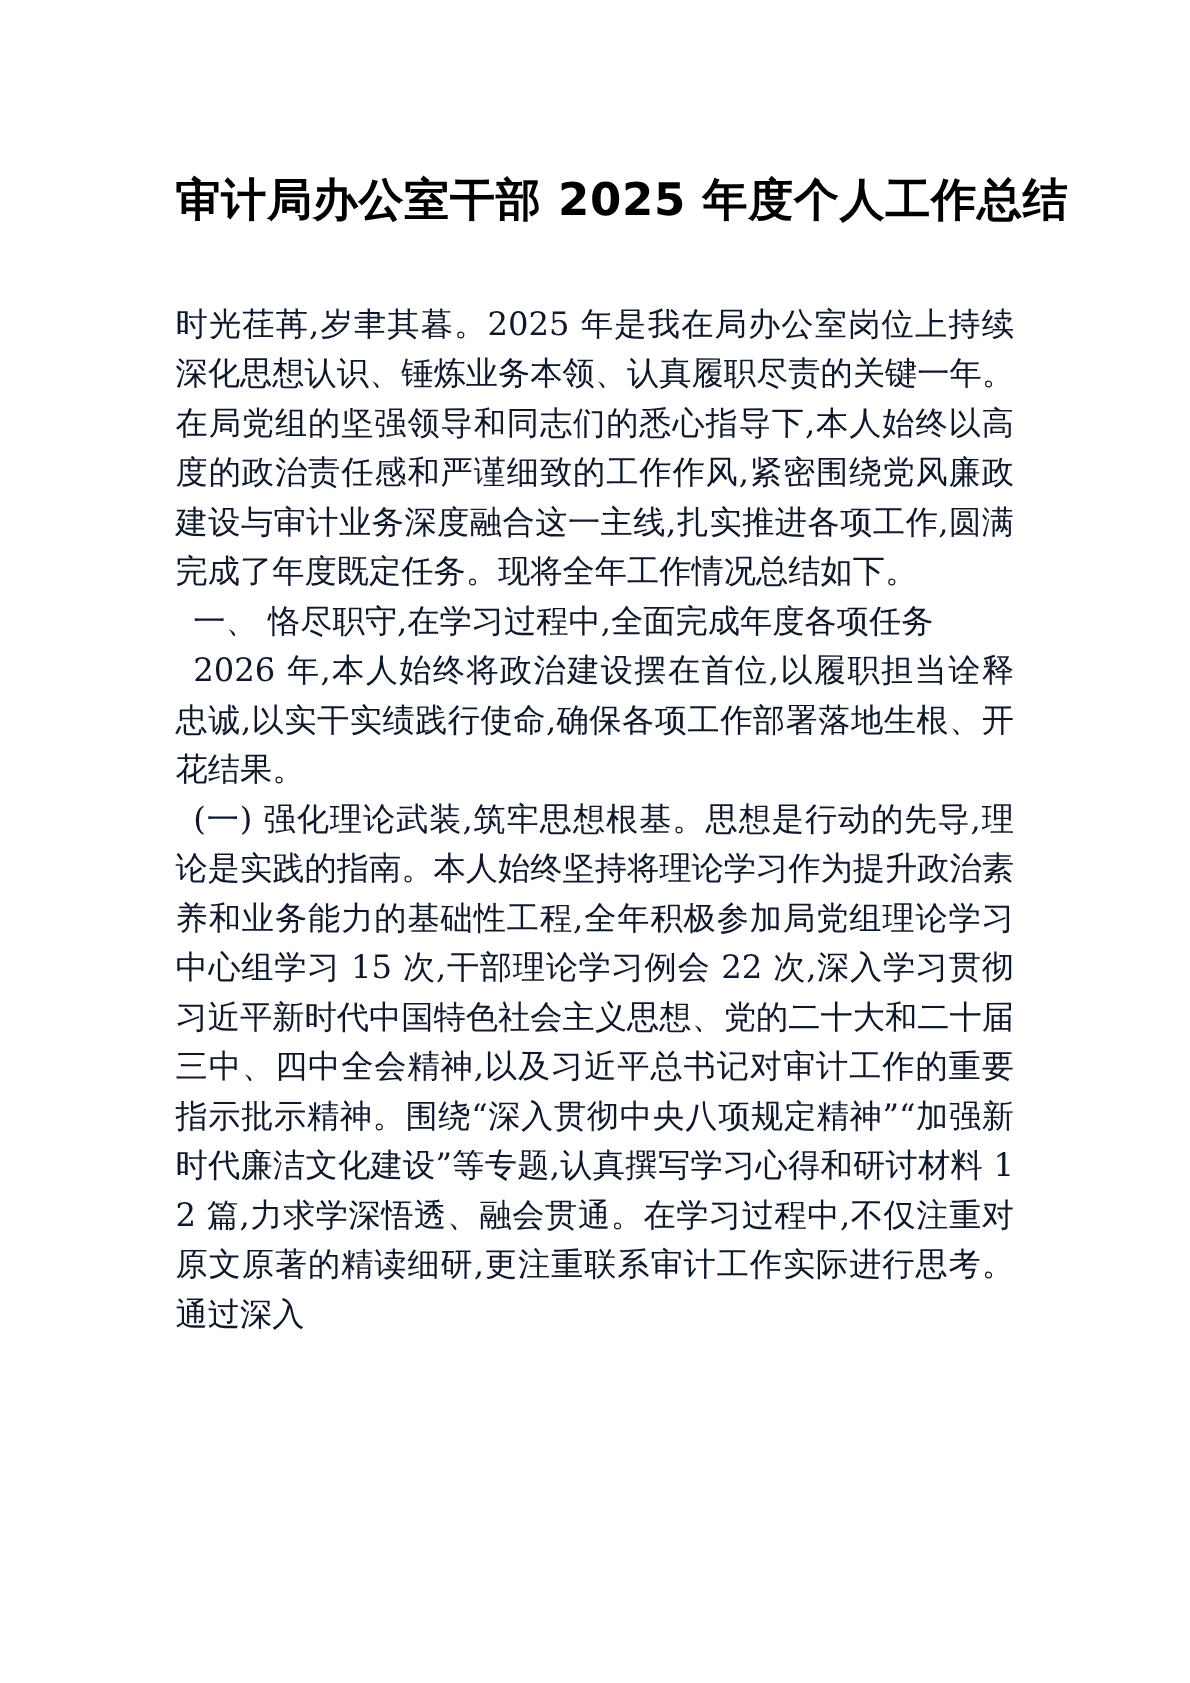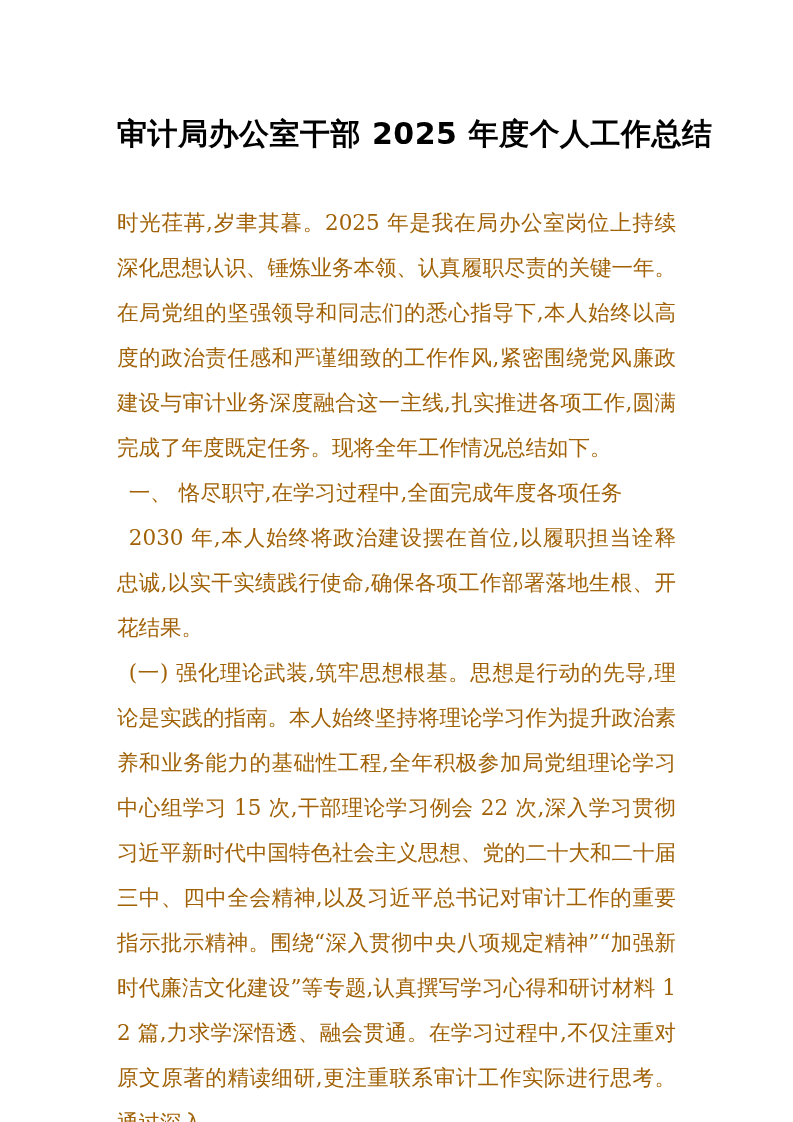--- a/index.html
+++ b/index.html
@@ -27,35 +27,35 @@
     color: #000000;
     letter-spacing: 0.5px;
     white-space: nowrap;
   }
   .doc-body {
     font-family: "DejaVu Serif", "Liberation Serif", serif;
   }
   p.block {
     margin: 0;
     font-size: 21.5px;
-    line-height: 45px;
+    line-height: 33px;
     text-align: justify;
     text-justify: inter-ideograph;
     text-indent: 0.55em;
-    color: #a16207;
+    color: #0f172a;
     word-break: break-all;
   }
   p.block.no-indent {
     text-indent: 0;
   }
 </style>
 </head>
 <body>
 
 <div class="page">
   <h1 class="doc-title">审计局办公室干部 2025 年度个人工作总结</h1>
   <div class="doc-body">
       <p class="block no-indent">时光荏苒,岁聿其暮。2025 年是我在局办公室岗位上持续深化思想认识、锤炼业务本领、认真履职尽责的关键一年。在局党组的坚强领导和同志们的悉心指导下,本人始终以高度的政治责任感和严谨细致的工作作风,紧密围绕党风廉政建设与审计业务深度融合这一主线,扎实推进各项工作,圆满完成了年度既定任务。现将全年工作情况总结如下。</p>
       <p class="block">一、 恪尽职守,在学习过程中,全面完成年度各项任务</p>
-      <p class="block">2030 年,本人始终将政治建设摆在首位,以履职担当诠释忠诚,以实干实绩践行使命,确保各项工作部署落地生根、开花结果。</p>
+      <p class="block">2026 年,本人始终将政治建设摆在首位,以履职担当诠释忠诚,以实干实绩践行使命,确保各项工作部署落地生根、开花结果。</p>
       <p class="block">(一) 强化理论武装,筑牢思想根基。思想是行动的先导,理论是实践的指南。本人始终坚持将理论学习作为提升政治素养和业务能力的基础性工程,全年积极参加局党组理论学习中心组学习 15 次,干部理论学习例会 22 次,深入学习贯彻习近平新时代中国特色社会主义思想、党的二十大和二十届三中、四中全会精神,以及习近平总书记对审计工作的重要指示批示精神。围绕“深入贯彻中央八项规定精神”“加强新时代廉洁文化建设”等专题,认真撰写学习心得和研讨材料 12 篇,力求学深悟透、融会贯通。在学习过程中,不仅注重对原文原著的精读细研,更注重联系审计工作实际进行思考。通过深入</p>
     </div>
 </div>
 
 </body></html>

